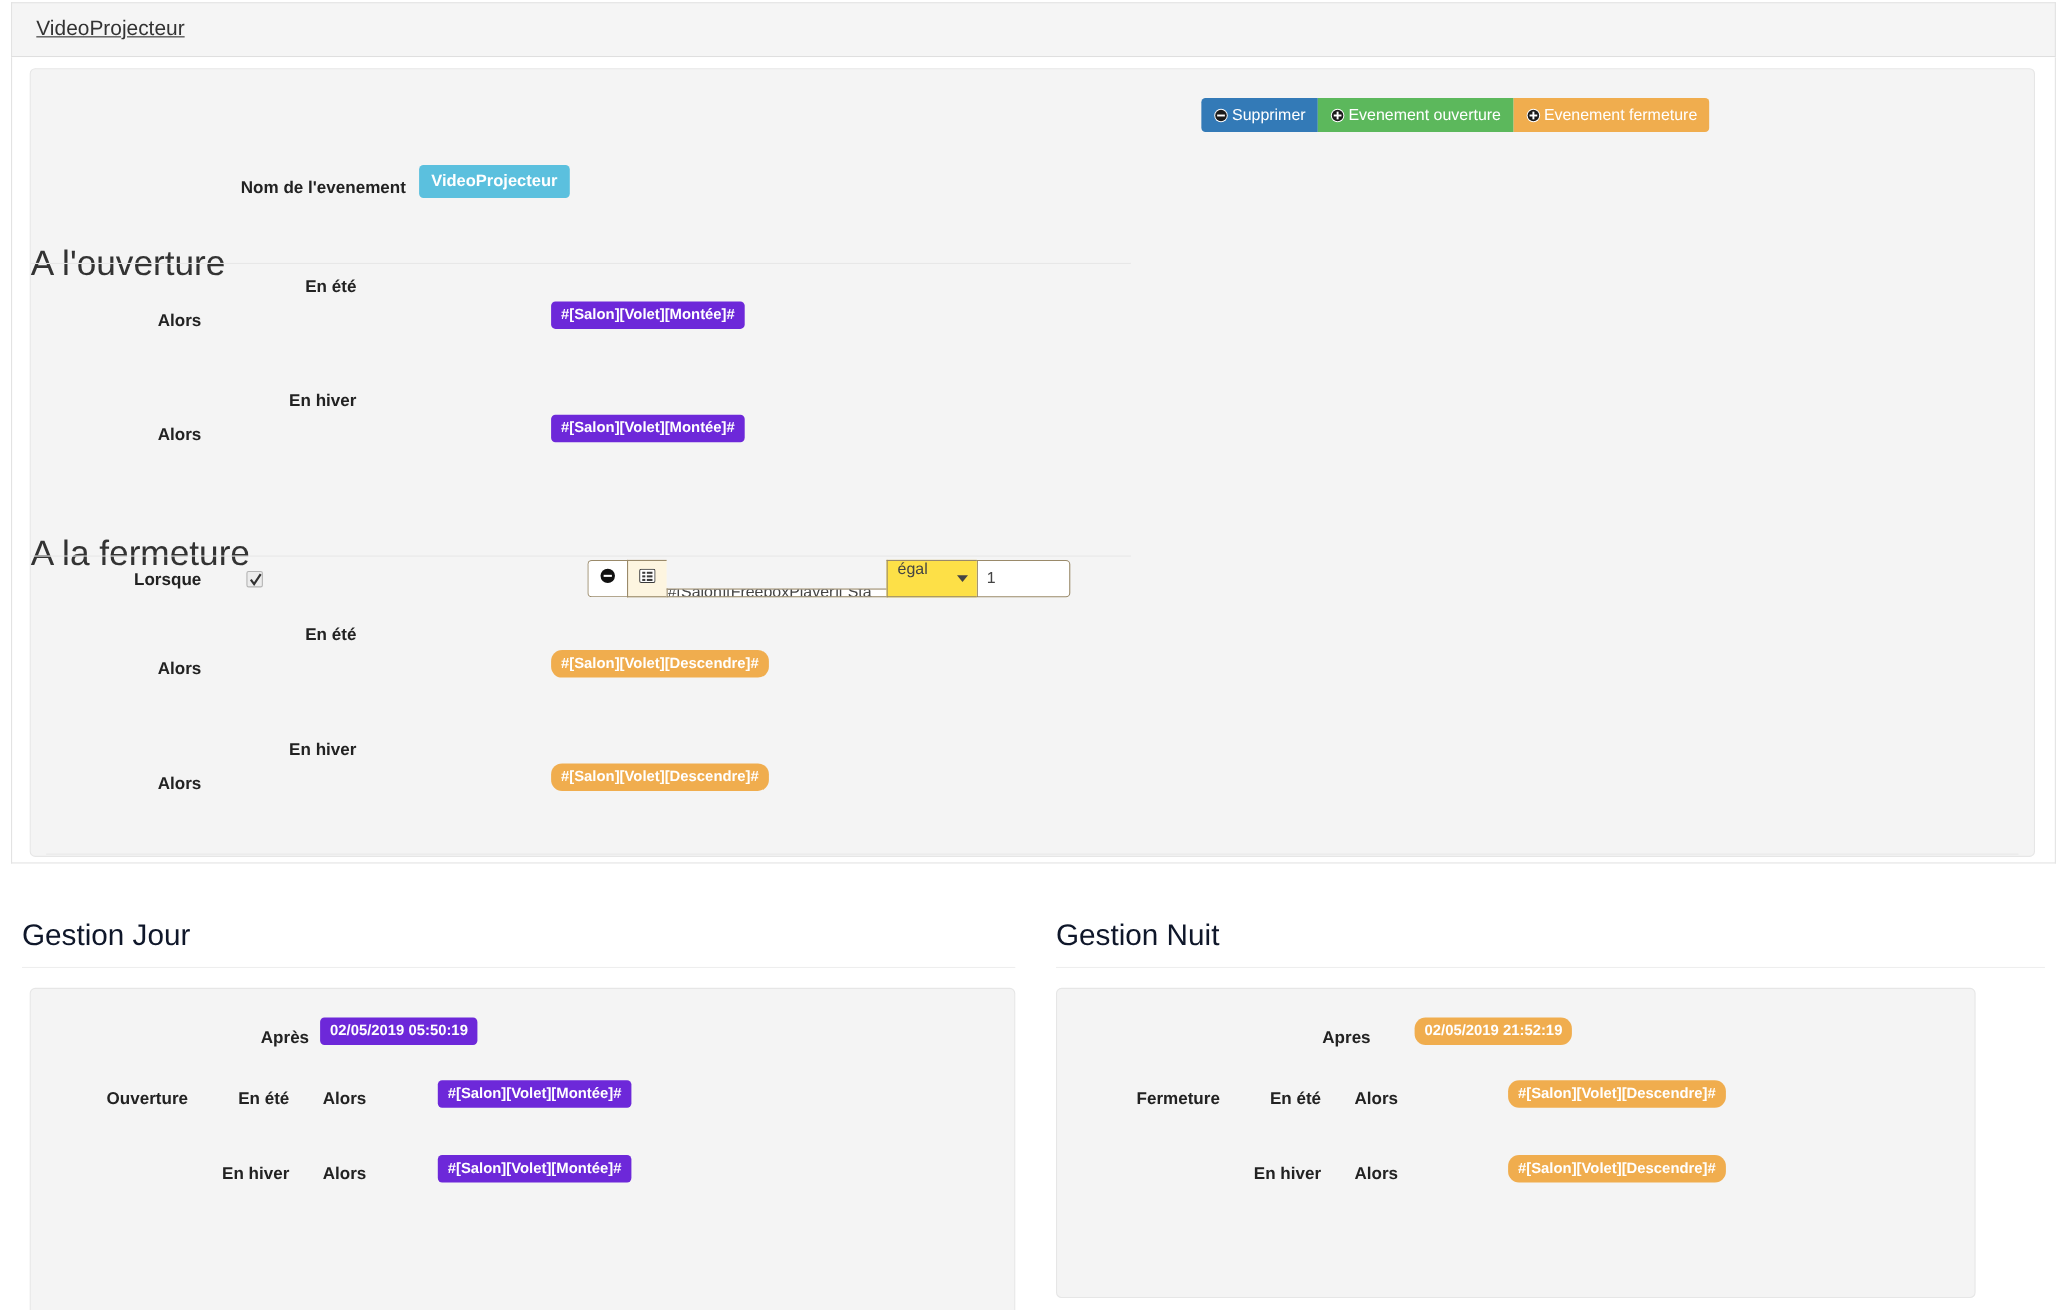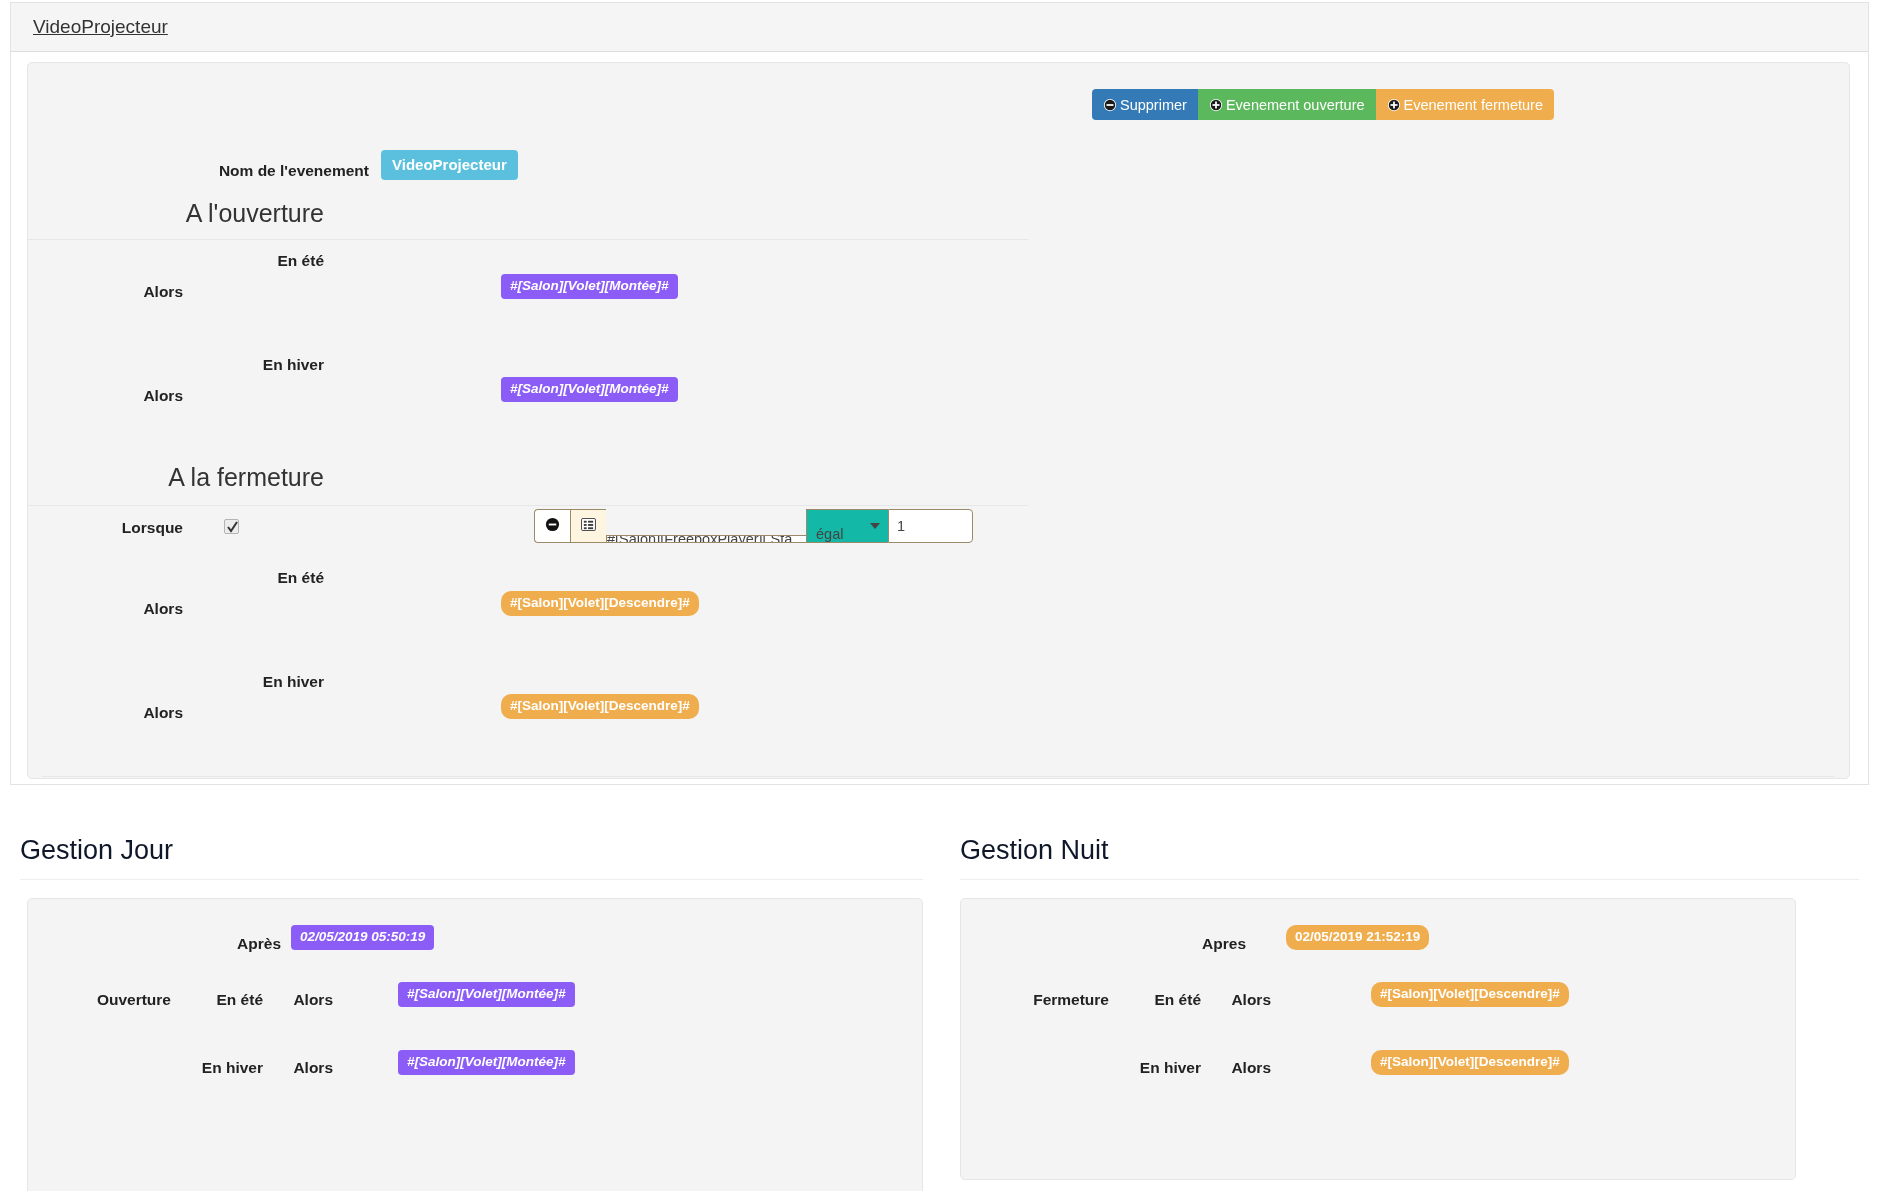--- a/index.html
+++ b/index.html
@@ -74,21 +74,21 @@
     font-size: 13.5px;
     font-weight: bold;
     color: #ffffff;
     padding: 5px 9px 6px 9px;
     border-radius: 4px;
     white-space: nowrap;
     line-height: 1;
     cursor: pointer;
   }
   .badge.info    { background: #5bc0de; }
-  .badge.success { background: #8b5cf6; font-style: italic; }
+  .badge.success { background: #6d28d9; }
   .badge.warning { background: #f0ad4e; border-radius: 10px; }
   .badge.big { font-size: 15px; padding: 7px 11px 8px 11px; }
 
   
   .btn-group {
     position: absolute;
     left: 1092px; top: 88px;
     display: flex;
     height: 31px;
     border-radius: 4px;
@@ -110,25 +110,26 @@
     width: 14px; height: 14px;
     margin-right: 3px;
   }
   .btn-danger-like { background: #337ab7; }
   .btn-success     { background: #5cb85c; }
   .btn-warning     { background: #f0ad4e; }
 
   
   .section-h {
     position: absolute;
-    font-size: 25px;
+    font-size: 32px;
     font-weight: 400;
     color: #333333;
     white-space: nowrap;
-    text-align: right;
+    text-align: left;
+    margin-top: 22px;
   }
   .section-rule {
     position: absolute;
     border-top: 1px solid #e7e7e7;
   }
 
   
   .chk {
     position: absolute;
     width: 15px; height: 15px;
@@ -165,24 +166,24 @@
     font-size: 14.5px;
     color: #444444;
     padding: 0 0;
     font-family: "Liberation Sans", sans-serif;
     outline: none;
     margin-top: 26px;
   }
   .cond-select {
     position: relative;
     width: 82px;
-    background: #14b8a6;
+    background: #fde047;
     border: 1px solid #9a8a6a;
     border-right: none;
-    display: flex; align-items: flex-end;
+    display: flex; align-items: flex-start;
     font-size: 14.5px;
     color: #444444;
     padding-left: 9px;
     cursor: pointer;
   }
   .cond-select .caret {
     position: absolute; right: 8px; top: 13px;
     width: 0; height: 0;
     border-left: 5px solid transparent;
     border-right: 5px solid transparent;

